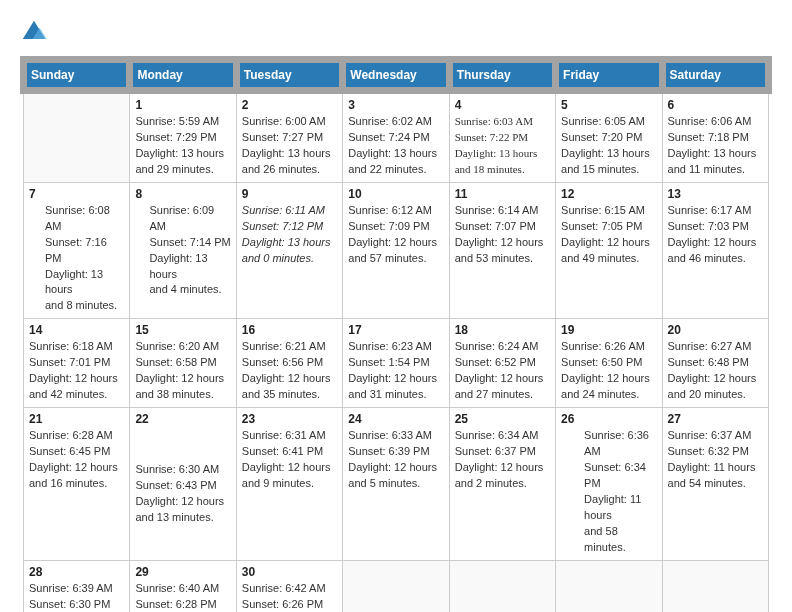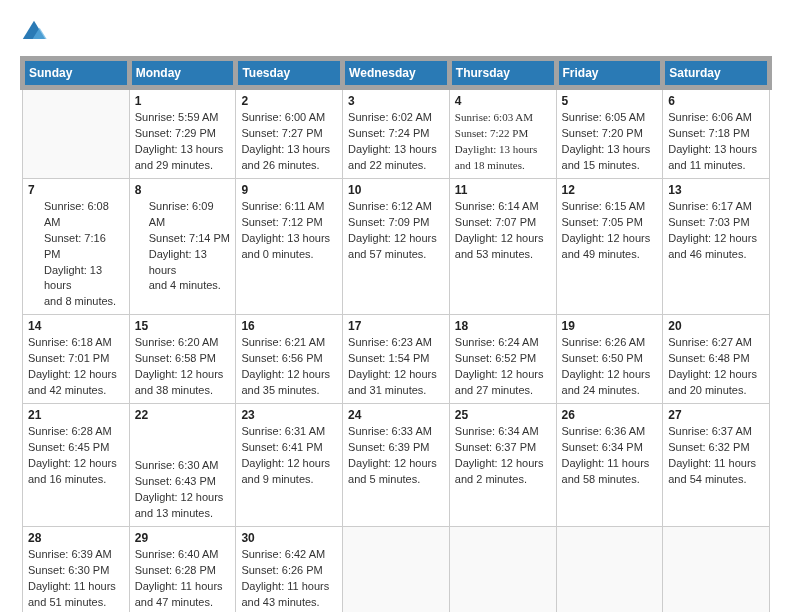--- a/index.html
+++ b/index.html
@@ -62,21 +62,21 @@
       width: 100%;
       table-layout: fixed;
     }
     .calendar th {
       background: #2a7ab5;
       color: #fff;
       font-size: 12px;
       font-weight: bold;
       padding: 5px 4px;
       text-align: left;
-      border: 5px solid #a3a3a3;
+      border: 7px solid #a3a3a3;
     }
     .calendar td {
       border: 1px solid #ccc;
       vertical-align: top;
       padding: 4px 5px;
       font-size: 9.5px;
       color: #333;
       height: 88px;
       width: 14.28%;
     }
@@ -185,21 +185,21 @@
           </td>
           <td>
             <span class="day-num">8</span>
             <div class="day-info" style="white-space: pre-line; margin-left: 14px;">Sunrise: 6:09 AM
 Sunset: 7:14 PM
 Daylight: 13 hours
 and 4 minutes.</div>
           </td>
           <td>
             <span class="day-num">9</span>
-            <div class="day-info" style="white-space: pre-line;">Sunrise: 6:11 AM
+            <div class="day-info" style="white-space: pre-line; font-style: italic;">Sunrise: 6:11 AM
 Sunset: 7:12 PM
 Daylight: 13 hours
 and 0 minutes.</div>
           </td>
           <td>
             <span class="day-num">10</span>
             <div class="day-info" style="white-space: pre-line;">Sunrise: 6:12 AM
 Sunset: 7:09 PM
 Daylight: 12 hours
 and 57 minutes.</div>
@@ -308,21 +308,21 @@
           </td>
           <td>
             <span class="day-num">25</span>
             <div class="day-info" style="white-space: pre-line;">Sunrise: 6:34 AM
 Sunset: 6:37 PM
 Daylight: 12 hours
 and 2 minutes.</div>
           </td>
           <td>
             <span class="day-num">26</span>
-            <div class="day-info" style="white-space: pre-line;">Sunrise: 6:36 AM
+            <div class="day-info" style="white-space: pre-line; margin-left: 23px;">Sunrise: 6:36 AM
 Sunset: 6:34 PM
 Daylight: 11 hours
 and 58 minutes.</div>
           </td>
           <td>
             <span class="day-num">27</span>
             <div class="day-info" style="white-space: pre-line;">Sunrise: 6:37 AM
 Sunset: 6:32 PM
 Daylight: 11 hours
 and 54 minutes.</div>

